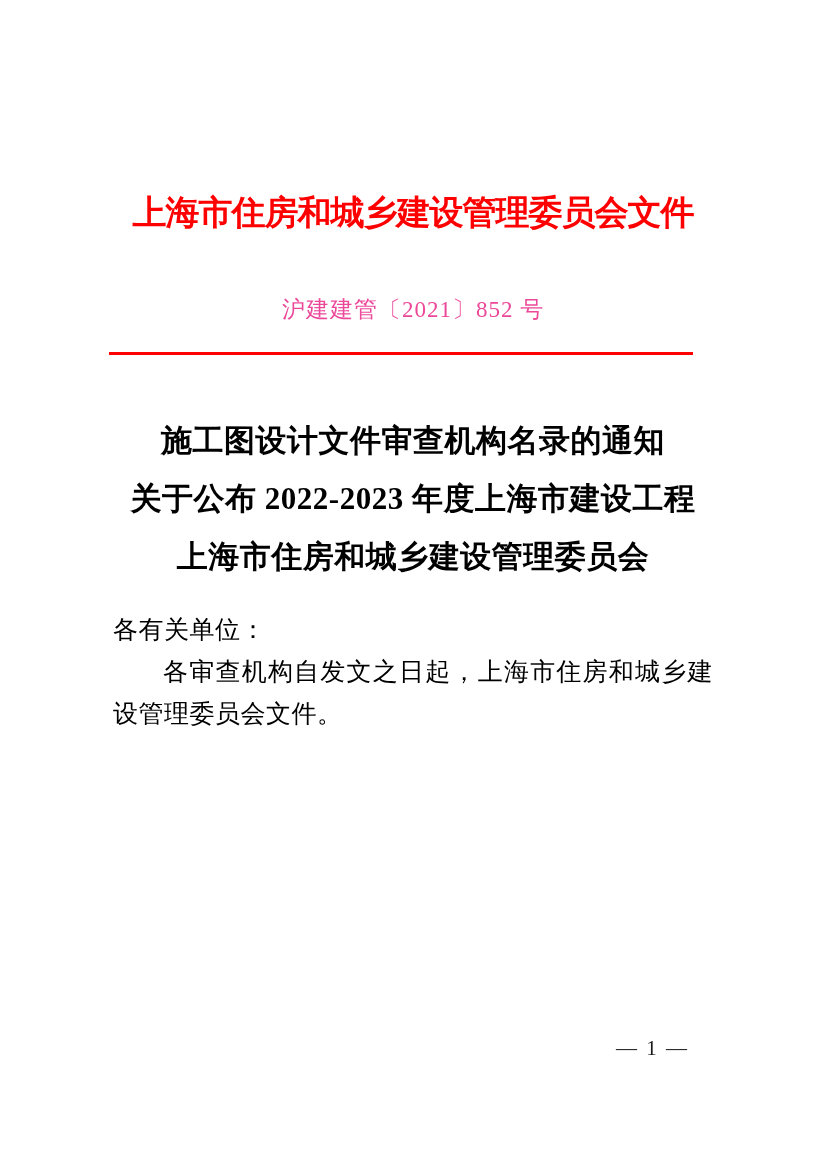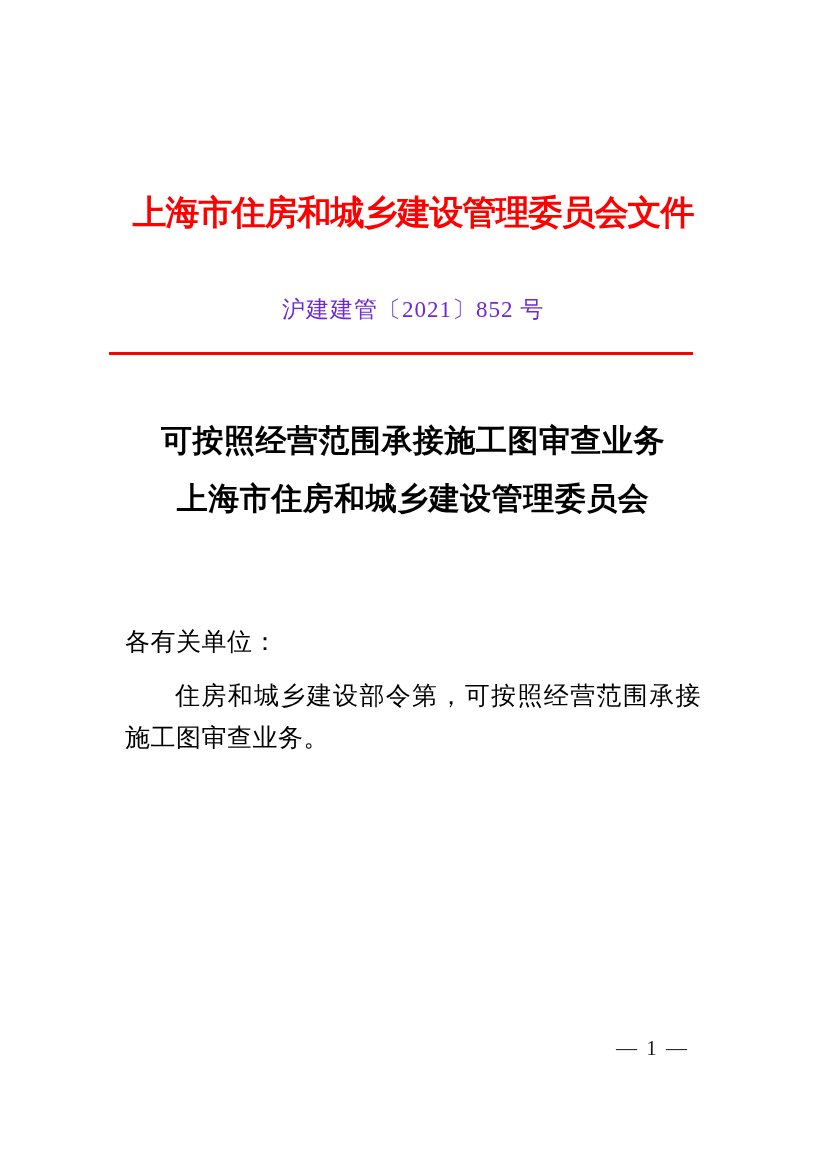--- a/index.html
+++ b/index.html
@@ -30,21 +30,21 @@
     white-space: nowrap;
   }
   .doc-number {
     position: absolute;
     top: 294px;
     left: 0;
     width: 100%;
     text-align: center;
     font-size: 23px;
     letter-spacing: 1px;
-    color: #6d28d9;
+    color: #ec4899;
   }
   .red-line {
     position: absolute;
     top: 352px;
     left: 109px;
     width: 584px;
     height: 3px;
     background: #ff0000;
   }
   .notice-title {
@@ -62,21 +62,21 @@
     position: absolute;
     top: 609px;
     left: 113px;
     width: 600px;
     font-size: 25px;
     line-height: 42px;
     text-align: justify;
     letter-spacing: 0.5px;
   }
   .body-text p {
-    margin: 12px;
+    margin: 0;
     padding: 0;
   }
   .para-indent {
     text-indent: 2em;
   }
   .page-number {
     position: absolute;
     top: 1036px;
     left: 616px;
     font-size: 21px;
@@ -90,24 +90,25 @@
 
 <div class="page">
 
   <div class="red-header">上海市住房和城乡建设管理委员会文件</div>
 
   <div class="doc-number">沪建建管〔2021〕852 号</div>
 
   <div class="red-line"></div>
 
   <div class="notice-title">
-    <div>可按照经营范围承接施工图审查业务</div>
+    <div>施工图设计文件审查机构名录的通知</div>
+    <div>关于公布 2022-2023 年度上海市建设工程</div>
     <div>上海市住房和城乡建设管理委员会</div>
   </div>
 
   <div class="body-text">
     <p>各有关单位：</p>
-    <p class="para-indent">住房和城乡建设部令第，可按照经营范围承接施工图审查业务。</p>
+    <p class="para-indent">各审查机构自发文之日起，上海市住房和城乡建设管理委员会文件。</p>
   </div>
 
   <div class="page-number">— 1 —</div>
 
 </div>
 
 </body></html>

